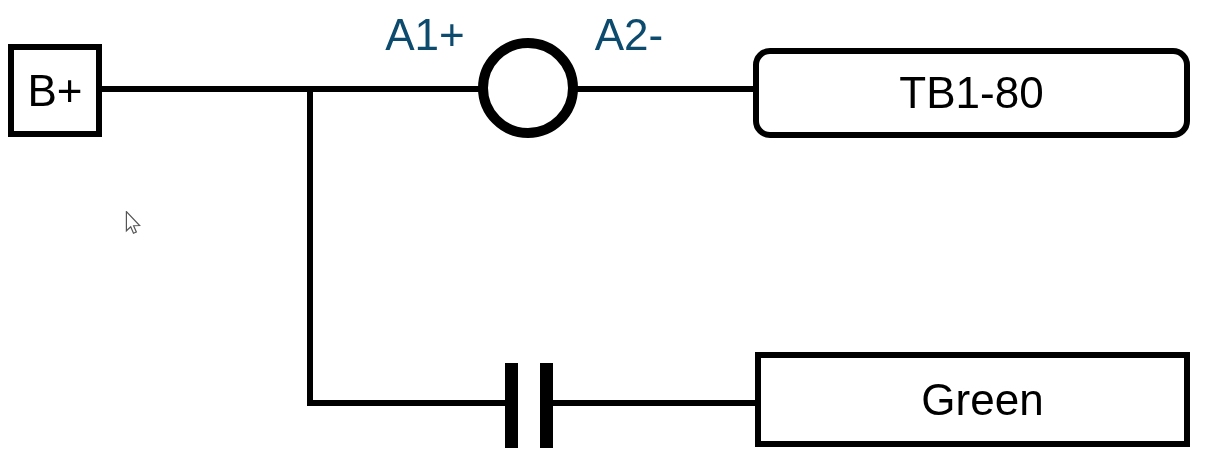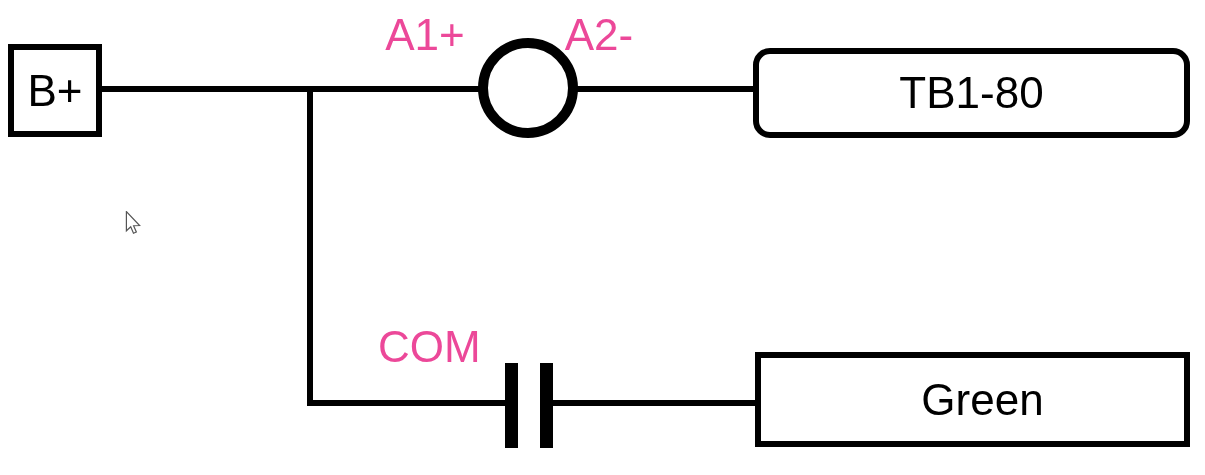--- a/index.html
+++ b/index.html
@@ -61,25 +61,25 @@
     top: 363px;
   }
   .contact-bar-com { left: 505px; }
   .contact-bar-no  { left: 540px; }
 
   .wire-label {
     position: absolute;
     font-size: 44px;
     line-height: 1;
     text-align: center;
-    color: #ec4899;
+    color: #0c4a6e;
     white-space: nowrap;
   }
   .label-a1  { left: 384px; top: 13px;  width: 82px; }
-  .label-a2  { left: 562px; top: 13px;  width: 74px; }
+  .label-a2  { left: 592px; top: 13px;  width: 74px; }
   .label-com { left: 378px; top: 325px; width: 100px; }
   .label-no  { left: 576px; top: 325px; width: 82px; }
 
   .cursor {
     position: absolute;
     left: 125px;
     top: 211px;
     width: 16px;
     height: 24px;
   }
@@ -99,21 +99,20 @@
   <div class="wire wire-bottom-left"></div>
   <div class="wire wire-bottom-right"></div>
 
   <div class="coil"></div>
 
   <div class="contact-bar contact-bar-com"></div>
   <div class="contact-bar contact-bar-no"></div>
 
   <div class="wire-label label-a1">A1+</div>
   <div class="wire-label label-a2">A2-</div>
-  <div class="wire-label label-com">COM</div>
 
   <div class="box box-tb1">
     <span>TB1-80</span>
   </div>
 
   <div class="box box-green">
     <span>Green</span>
   </div>
 
   <svg class="cursor" viewBox="0 0 13 20">

